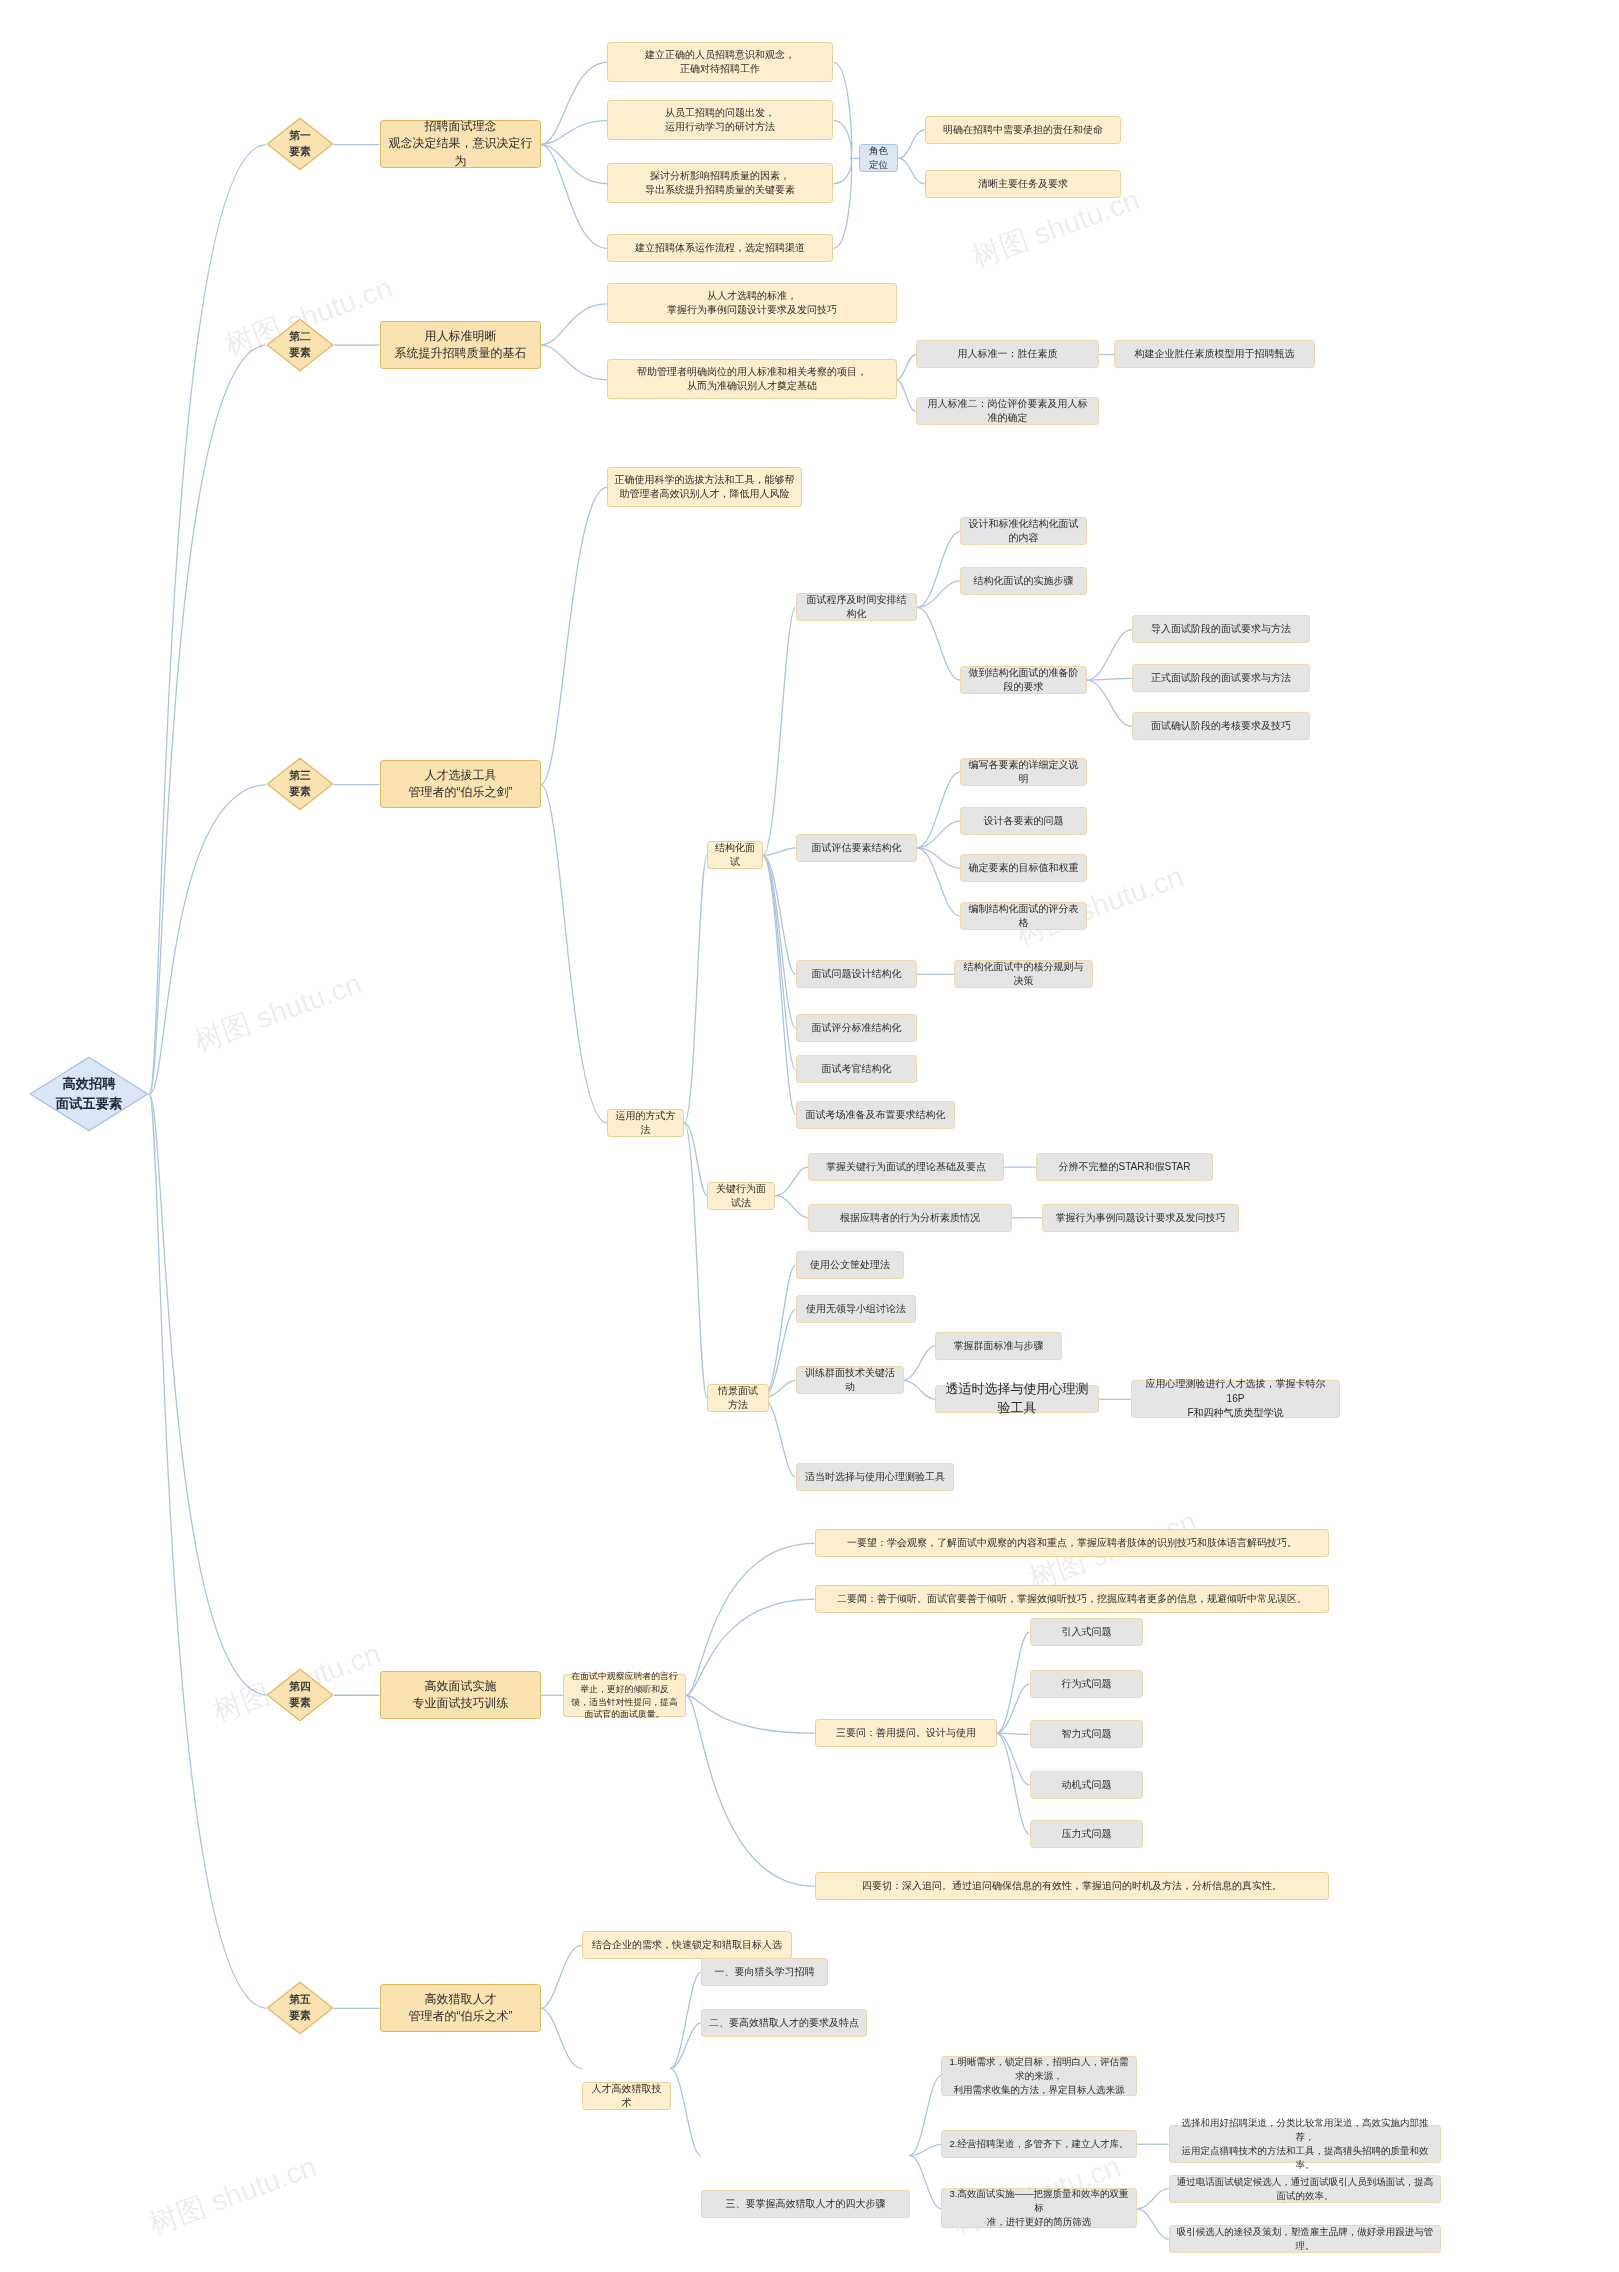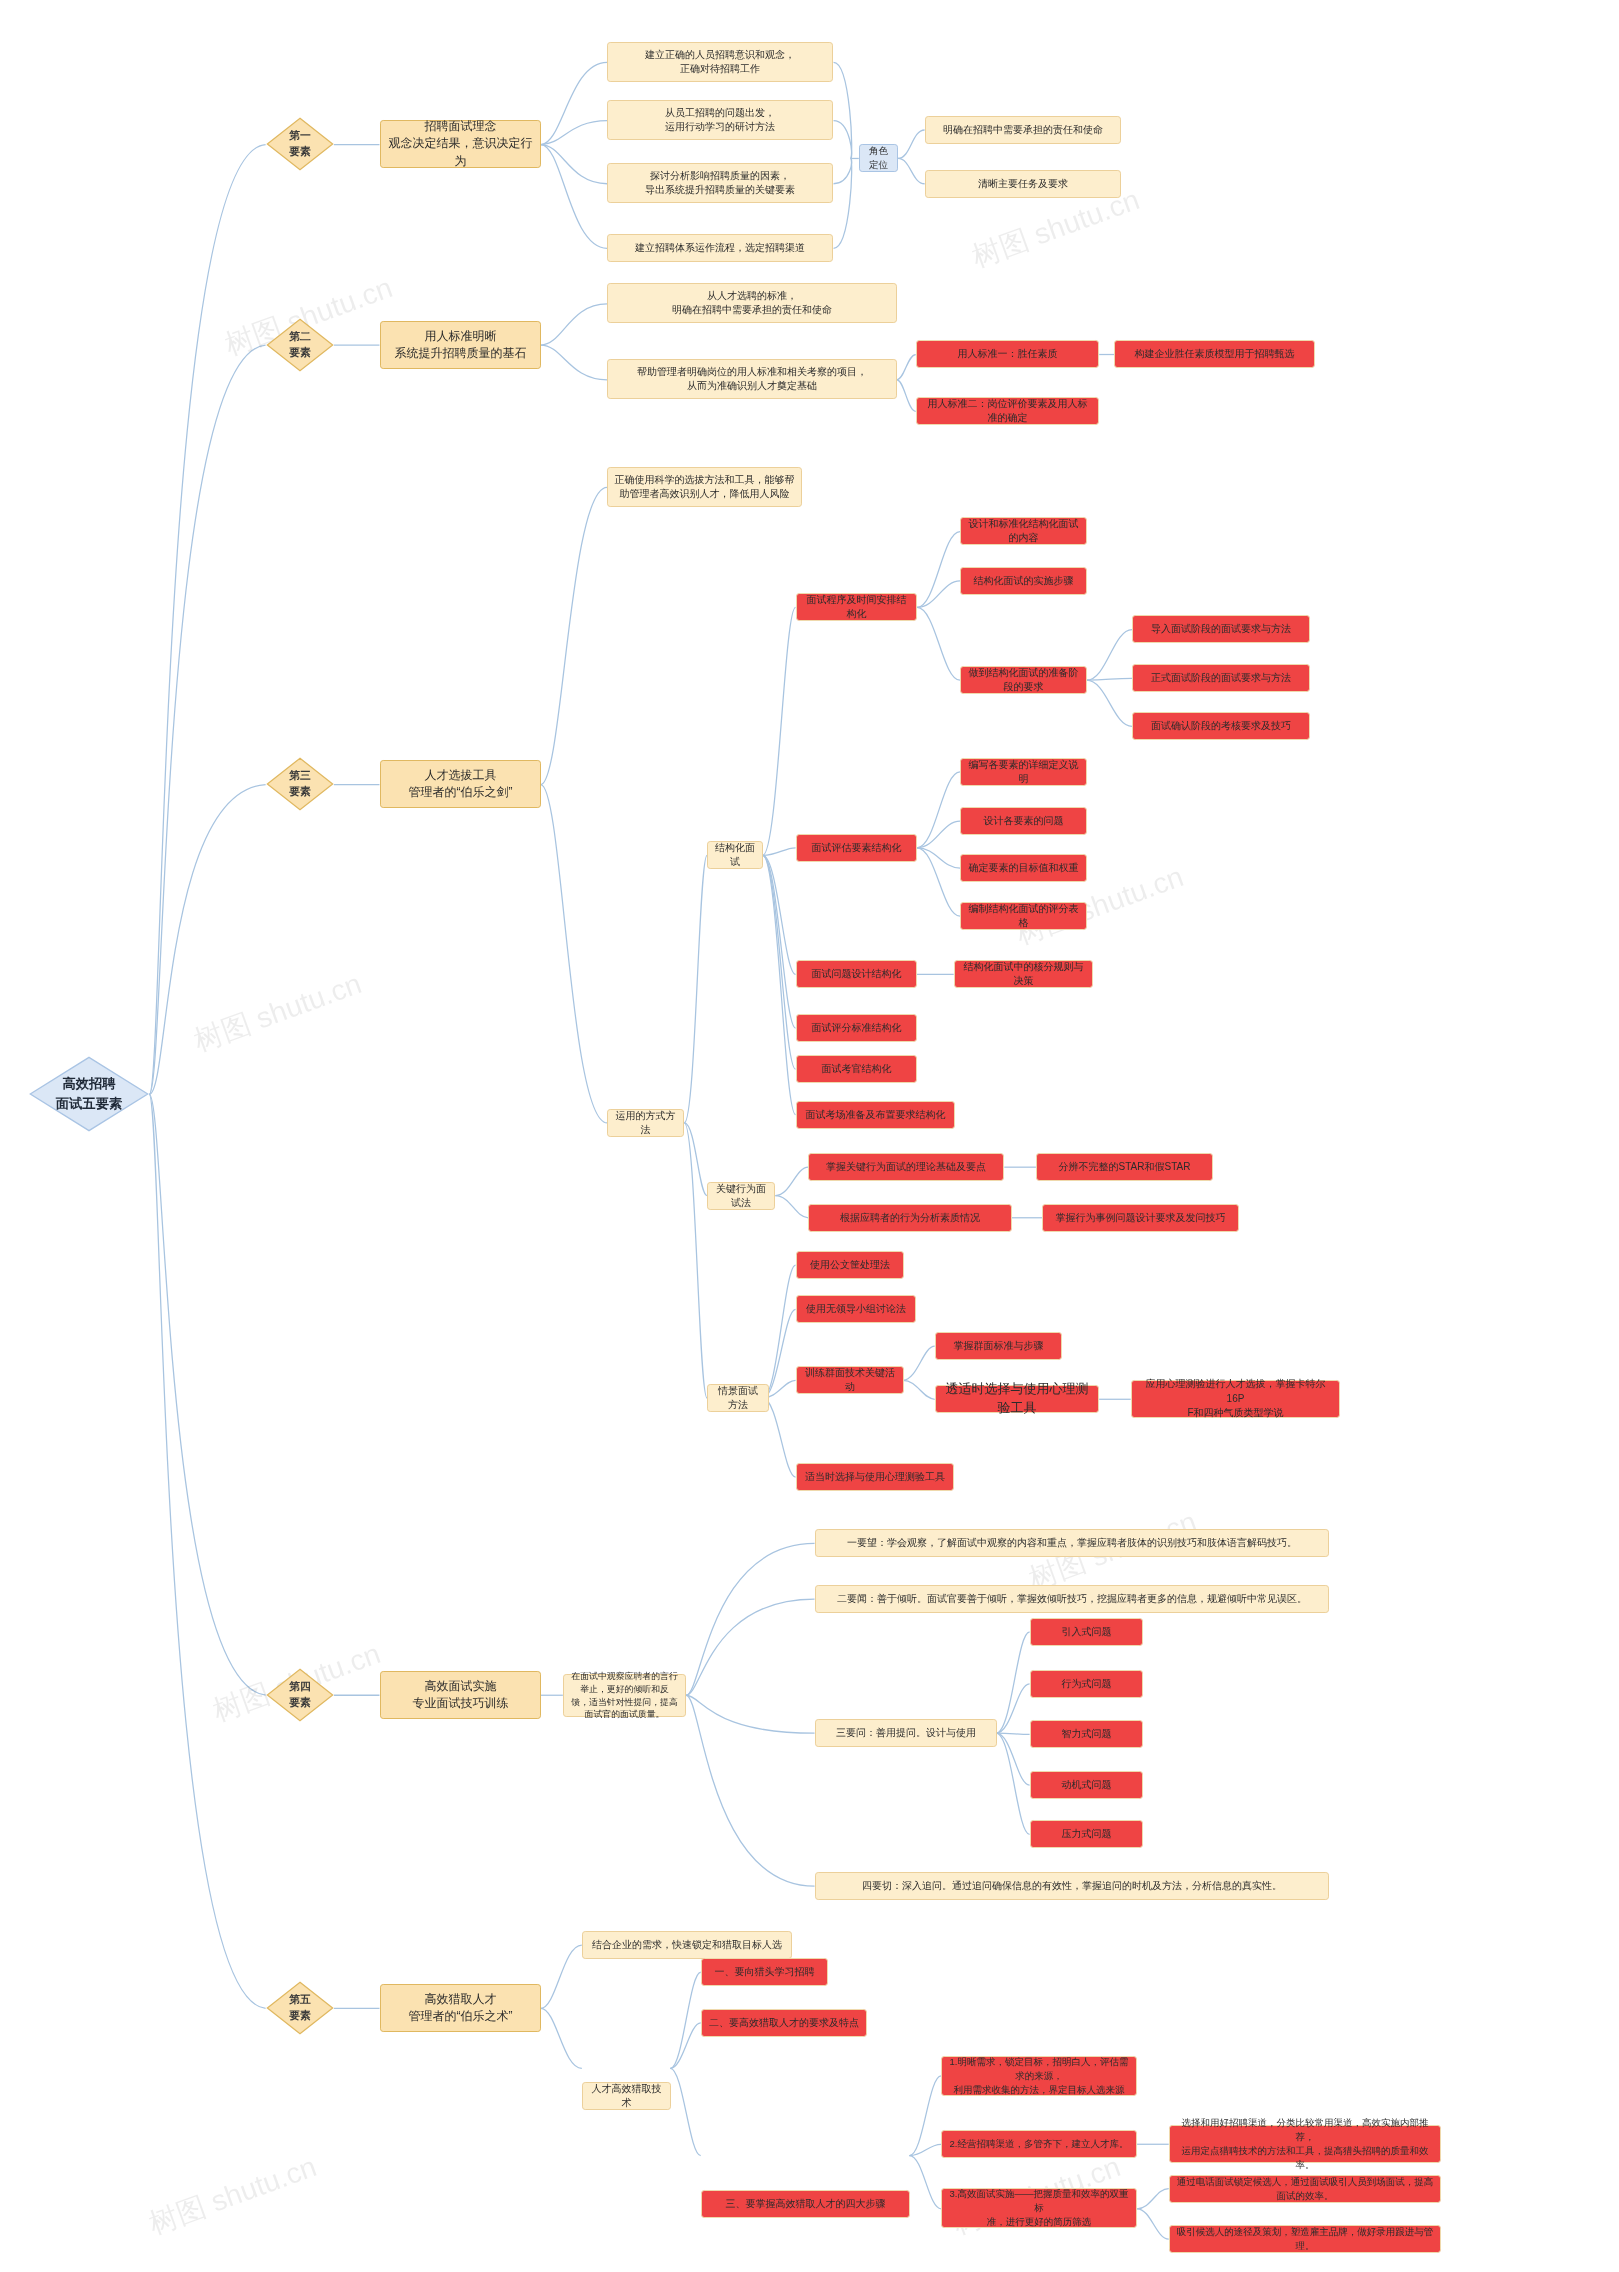--- a/index.html
+++ b/index.html
@@ -23,21 +23,21 @@
     display:flex;
     align-items:center;
     justify-content:center;
     text-align:center;
     padding:3.8px 6.3px;
     line-height:1.45;
     white-space:pre-line;
     z-index:3;
   }
   .node.lvl3 { background:#fdeecd; border-color:#ecd09a; }
-  .node.lvl4 { background:#ef4444; border-color:#efd9ac; }
+  .node.lvl4 { background:#e5e5e5; border-color:#efd9ac; }
   .node.blue  { background:#dbe7f6; border-color:#a9c4e4; }
 
   .root {
     position:absolute;
     width:120px; height:76px;
     z-index:4;
   }
   .root .diamond {
     position:absolute; left:0; top:0; width:120px; height:76px;
   }
@@ -242,21 +242,21 @@
   <div class="node lvl3" style="left:607px;top:163px;width:226px;height:40px;font-size:10px;">探讨分析影响招聘质量的因素，
 导出系统提升招聘质量的关键要素</div>
   <div class="node lvl3" style="left:607px;top:234px;width:226px;height:28px;font-size:10px;">建立招聘体系运作流程，选定招聘渠道</div>
   <div class="node blue" style="left:859px;top:144px;width:39px;height:28px;font-size:9.5px;">角色定位</div>
   <div class="node lvl3" style="left:925px;top:116px;width:196px;height:28px;font-size:10px;">明确在招聘中需要承担的责任和使命</div>
   <div class="node lvl3" style="left:925px;top:170px;width:196px;height:28px;font-size:10px;">清晰主要任务及要求</div>
 
   <div class="node" style="left:380px;top:321px;width:161px;height:48px;font-size:12px;">用人标准明晰
 系统提升招聘质量的基石</div>
   <div class="node lvl3" style="left:607px;top:283px;width:290px;height:40px;font-size:10px;">从人才选聘的标准，
-明确在招聘中需要承担的责任和使命</div>
+掌握行为事例问题设计要求及发问技巧</div>
   <div class="node lvl3" style="left:607px;top:359px;width:290px;height:40px;font-size:10px;">帮助管理者明确岗位的用人标准和相关考察的项目，
 从而为准确识别人才奠定基础</div>
   <div class="node lvl4" style="left:916px;top:340px;width:183px;height:28px;font-size:10px;">用人标准一：胜任素质</div>
   <div class="node lvl4" style="left:916px;top:397px;width:183px;height:28px;font-size:10px;">用人标准二：岗位评价要素及用人标准的确定</div>
   <div class="node lvl4" style="left:1114px;top:340px;width:201px;height:28px;font-size:10px;">构建企业胜任素质模型用于招聘甄选</div>
 
   <div class="node" style="left:380px;top:760px;width:161px;height:48px;font-size:12px;">人才选拔工具
 管理者的“伯乐之剑”</div>
   <div class="node lvl3" style="left:607px;top:467px;width:195px;height:40px;font-size:10px;">正确使用科学的选拔方法和工具，能够帮
 助管理者高效识别人才，降低用人风险</div>

